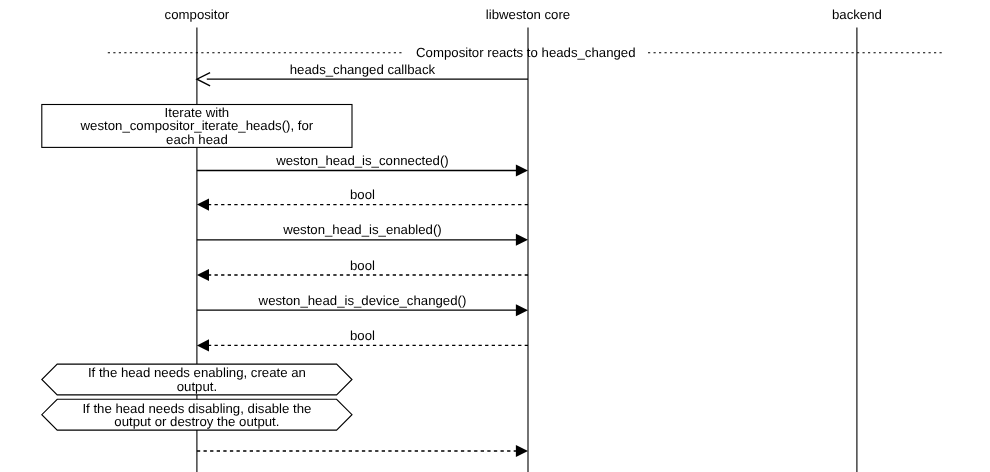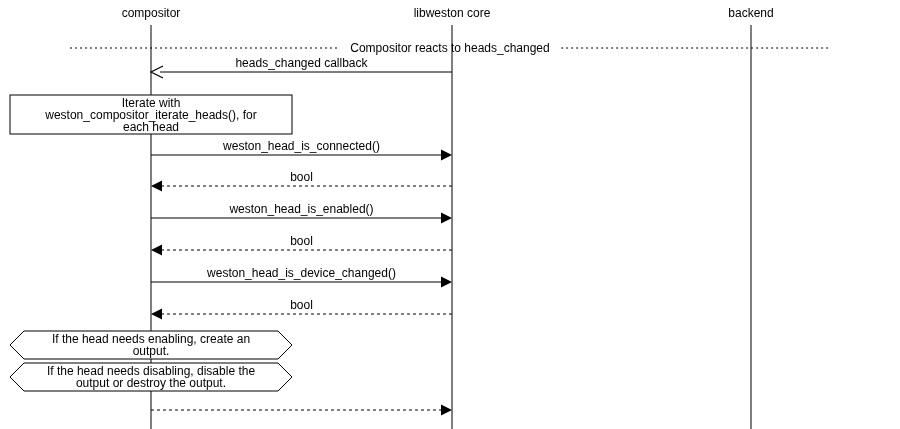--- a/index.html
+++ b/index.html
@@ -11,20 +11,21 @@
     width: 900px;
     height: 429px;
     font-family: "Liberation Sans", sans-serif;
     color: #000000;
     overflow: hidden;
   }
   #diagram-root {
     position: relative;
     width: 752px;
     height: 429px;
+    margin-left: 28px;
   }
   #seq-svg {
     position: absolute;
     top: 0;
     left: 0;
     display: block;
   }
   .lifeline-name {
     font-size: 12px;
     text-anchor: middle;

